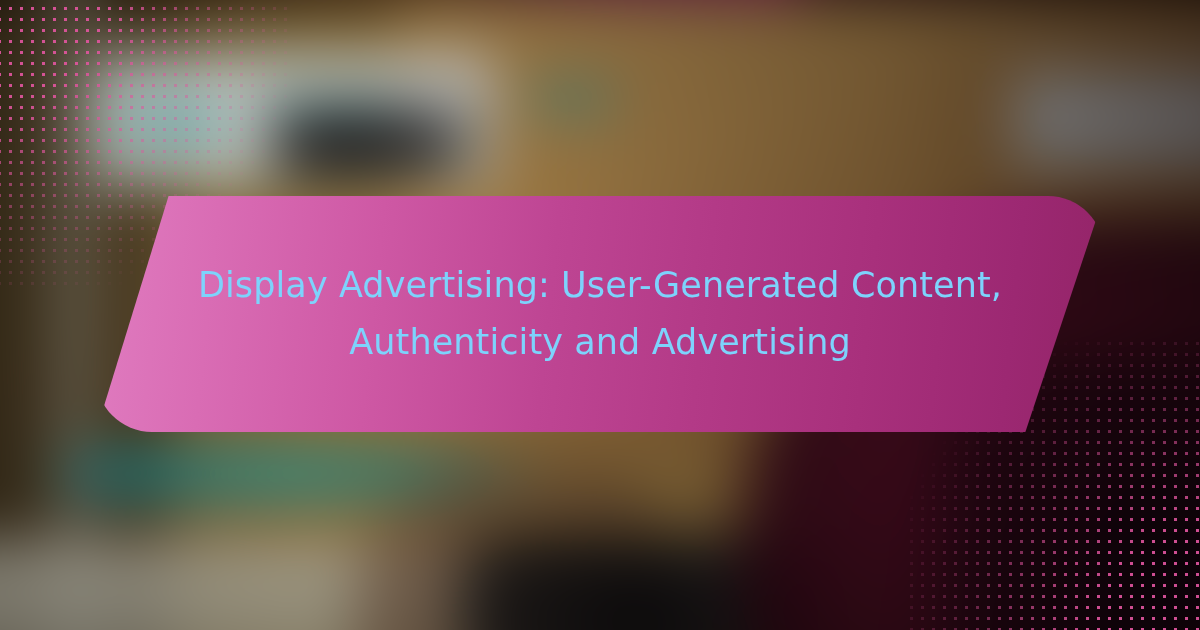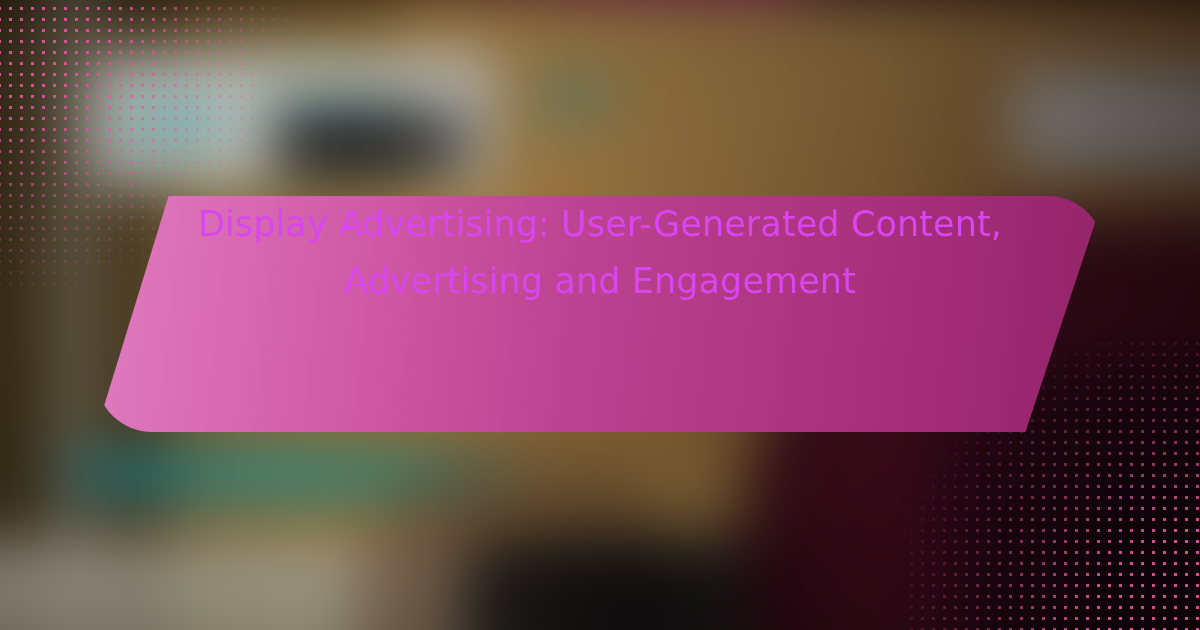--- a/index.html
+++ b/index.html
@@ -282,23 +282,23 @@
     clip-path: polygon(7.2% 0%, 100% 0%, 92.2% 100%, 0% 100%);
     border-radius: 56px;
   }
 
   .banner-text {
     position: absolute;
     inset: 0;
     display: flex;
     flex-direction: column;
     align-items: center;
-    justify-content: flex-start;
+    justify-content: center;
     text-align: center;
-    color: #d946ef;
+    color: #7dd3fc;
     font-size: 35px;
     line-height: 1.62;
     font-weight: 400;
     letter-spacing: 0.1px;
     padding: 0 70px;
     box-sizing: border-box;
   }
 
   .banner-text .line {
     white-space: nowrap;
@@ -332,17 +332,17 @@
     <div class="photo-tint"></div>
   </div>
 
   <div class="halftone tl"></div>
   <div class="halftone br"></div>
 
   <div class="banner-wrap">
     <div class="banner-shape"></div>
     <div class="banner-text">
       <span class="line">Display Advertising: User-Generated Content,</span>
-      <span class="line">Advertising and Engagement</span>
+      <span class="line">Authenticity and Advertising</span>
     </div>
   </div>
 
 </div>
 
 </body></html>

